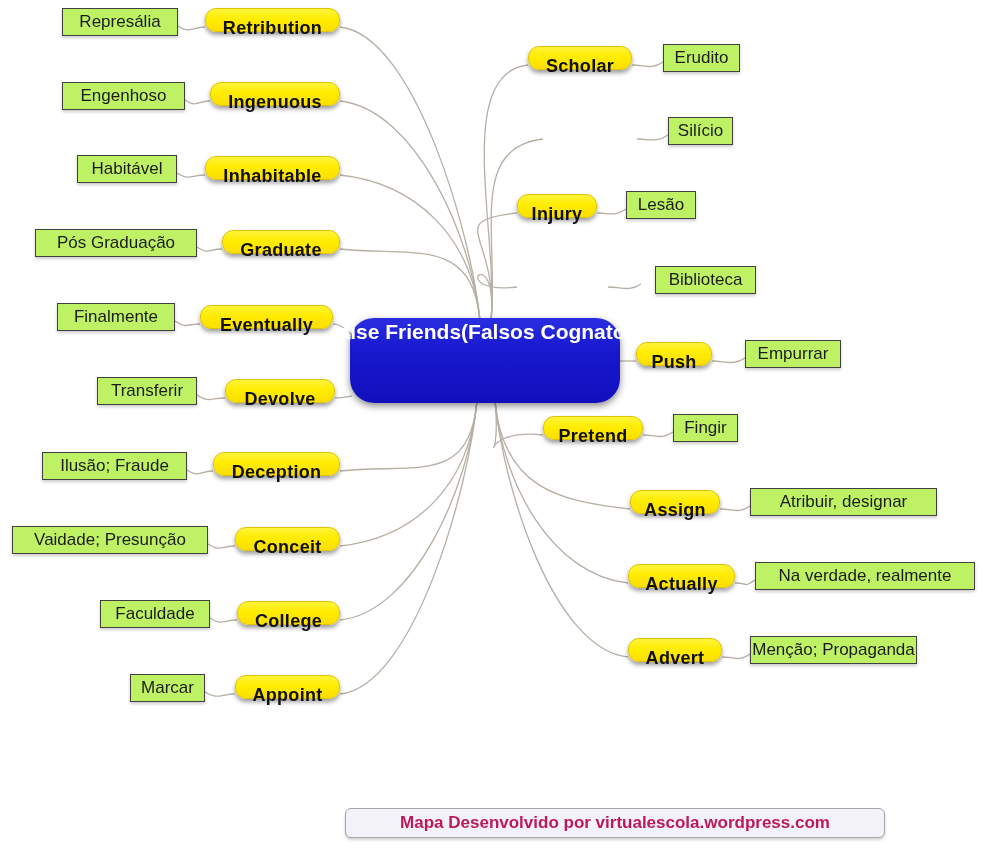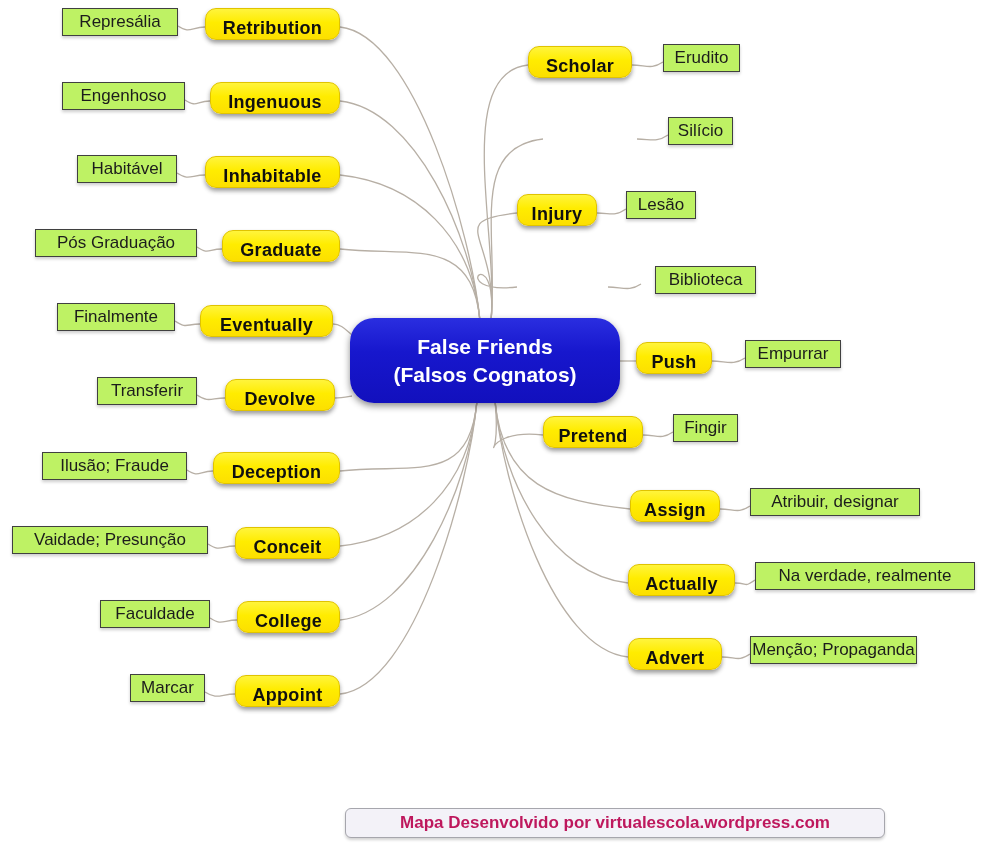--- a/index.html
+++ b/index.html
@@ -8,32 +8,32 @@
     font-family:"Liberation Sans","DejaVu Sans",sans-serif;
   }
   #wires{position:absolute;left:0;top:0;width:994px;height:848px;z-index:0;}
   .node{position:absolute;z-index:1;box-sizing:border-box;white-space:nowrap;text-align:center;}
   .pt{
     height:28px;line-height:26px;font-size:17px;color:#1c1c1c;
     background:#bef264;border:1px solid #404040;border-radius:0;
     box-shadow:0 2px 3px rgba(0,0,0,0.20);
   }
   .en{
-    height:32px;line-height:38px;font-size:18px;font-weight:bold;color:#101010;
+    height:24px;line-height:38px;font-size:18px;font-weight:bold;color:#101010;
     letter-spacing:0.3px;
     background:linear-gradient(180deg,#fff43c 0%,#ffec00 45%,#fcdf00 100%);
     border:1px solid #e0c300;border-radius:11px;
     box-shadow:0 3px 4px rgba(40,40,40,0.45);
   }
   .center{
     left:350px;top:318px;width:270px;height:85px;
     background:linear-gradient(180deg,#2a2ee0 0%,#1717cd 40%,#1210bd 100%);
     border-radius:24px;box-shadow:0 3px 7px rgba(0,0,0,0.45);
     color:#ffffff;font-weight:bold;font-size:21px;line-height:28px;
-    display:flex;flex-direction:column;justify-content:center;
+    display:flex;flex-direction:row;justify-content:center;
   }
   .footer{
     left:345px;top:808px;width:540px;height:30px;line-height:28px;
     font-size:17px;font-weight:bold;color:#be185d;
     background:#f3f2f8;border:1px solid #a6a6ad;border-radius:6px;
     box-shadow:0 2px 3px rgba(0,0,0,0.18);
   }
   
   #p-represalia{left:62px;top:8px;width:116px}
   #p-engenhoso{left:62px;top:82px;width:123px}
@@ -66,21 +66,21 @@
   #e-assign{left:630px;top:490px;width:90px}
   #e-actually{left:628px;top:564px;width:107px}
   #e-advert{left:628px;top:638px;width:94px}
   
   #p-erudito{left:663px;top:44px;width:77px}
   #p-silicio{left:668px;top:117px;width:65px}
   #p-lesao{left:626px;top:191px;width:70px}
   #p-biblioteca{left:655px;top:266px;width:101px}
   #p-empurrar{left:745px;top:340px;width:96px}
   #p-fingir{left:673px;top:414px;width:65px}
-  #p-atribuir{left:750px;top:488px;width:170px}
+  #p-atribuir{left:750px;top:488px;width:187px}
   #p-naverdade{left:755px;top:562px;width:220px}
   #p-mencao{left:750px;top:636px;width:167px}
 </style>
 </head>
 <body>
 
 <div id="stage">
   <svg id="wires" xmlns="http://www.w3.org/2000/svg" width="994" height="848">
       <path d="M 340,27 C 415,35 472,236 480,321" fill="none" stroke="#b7afa5" stroke-width="1.3"></path>
       <path d="M 340,101 C 415,109 472,236 480,321" fill="none" stroke="#b7afa5" stroke-width="1.3"></path>

